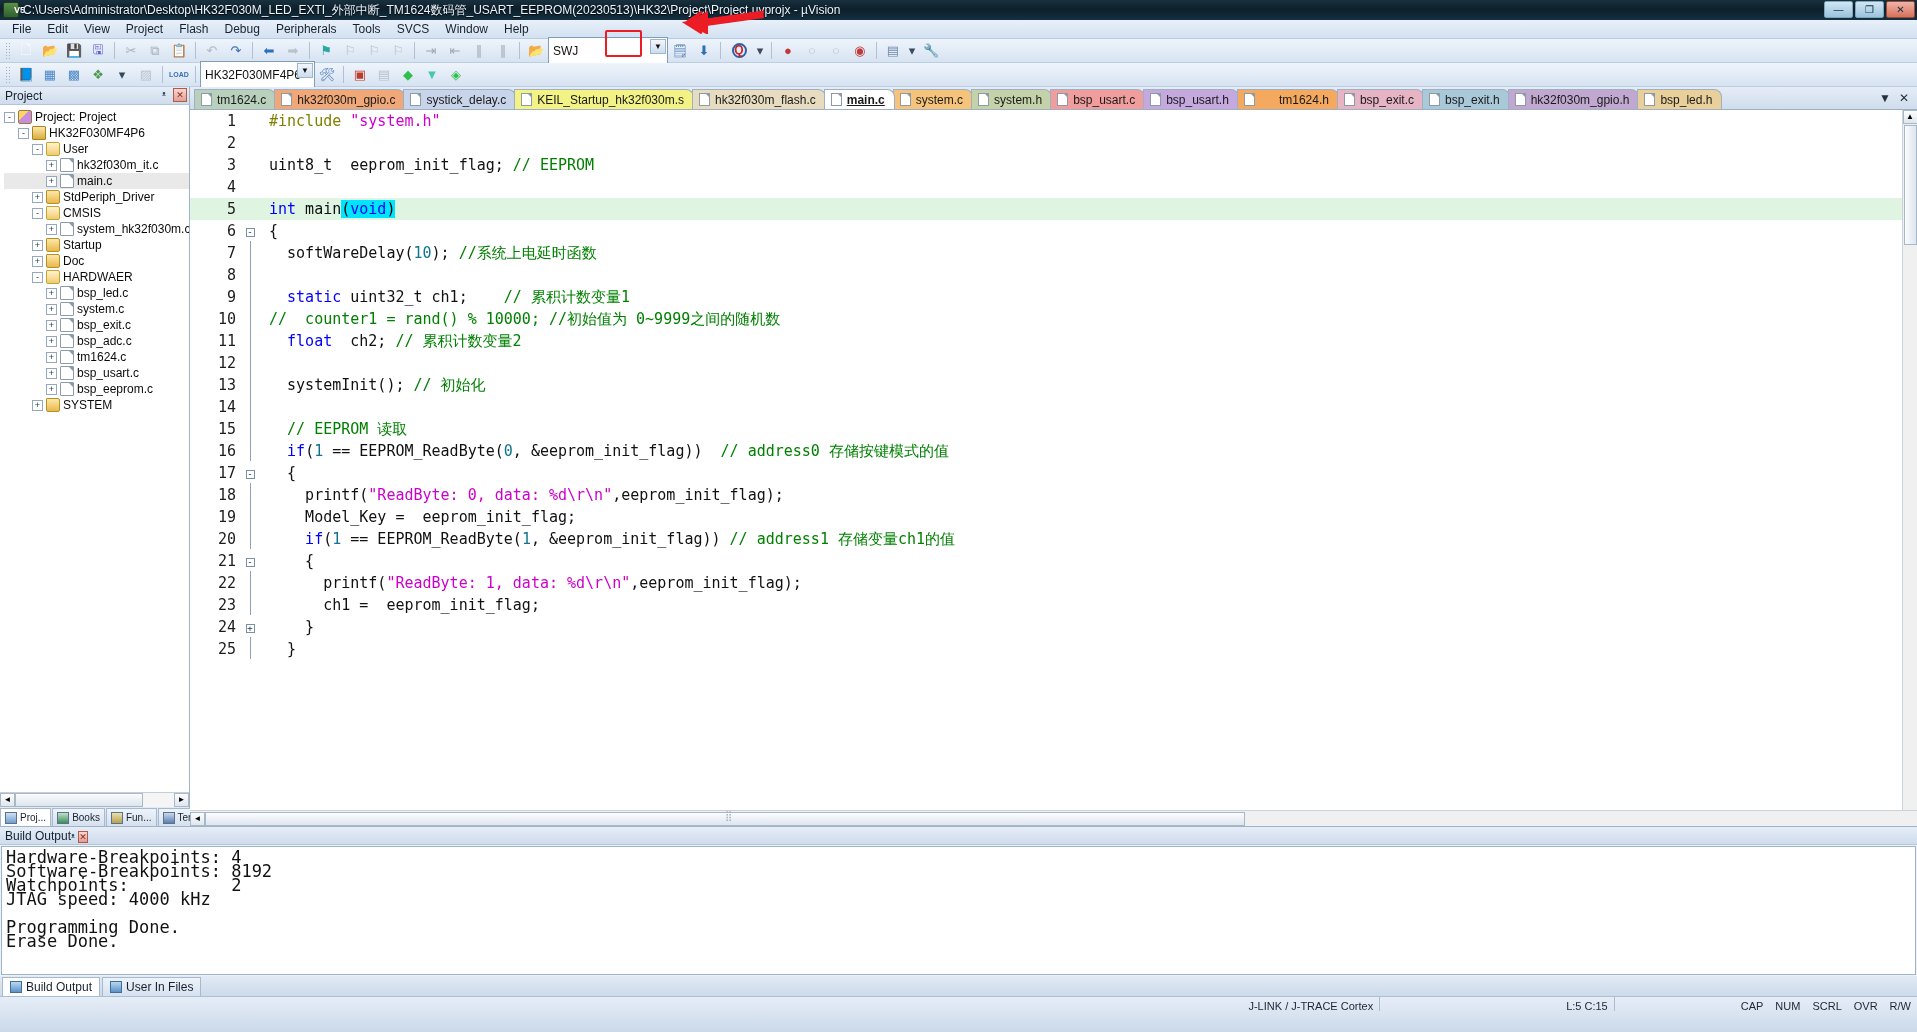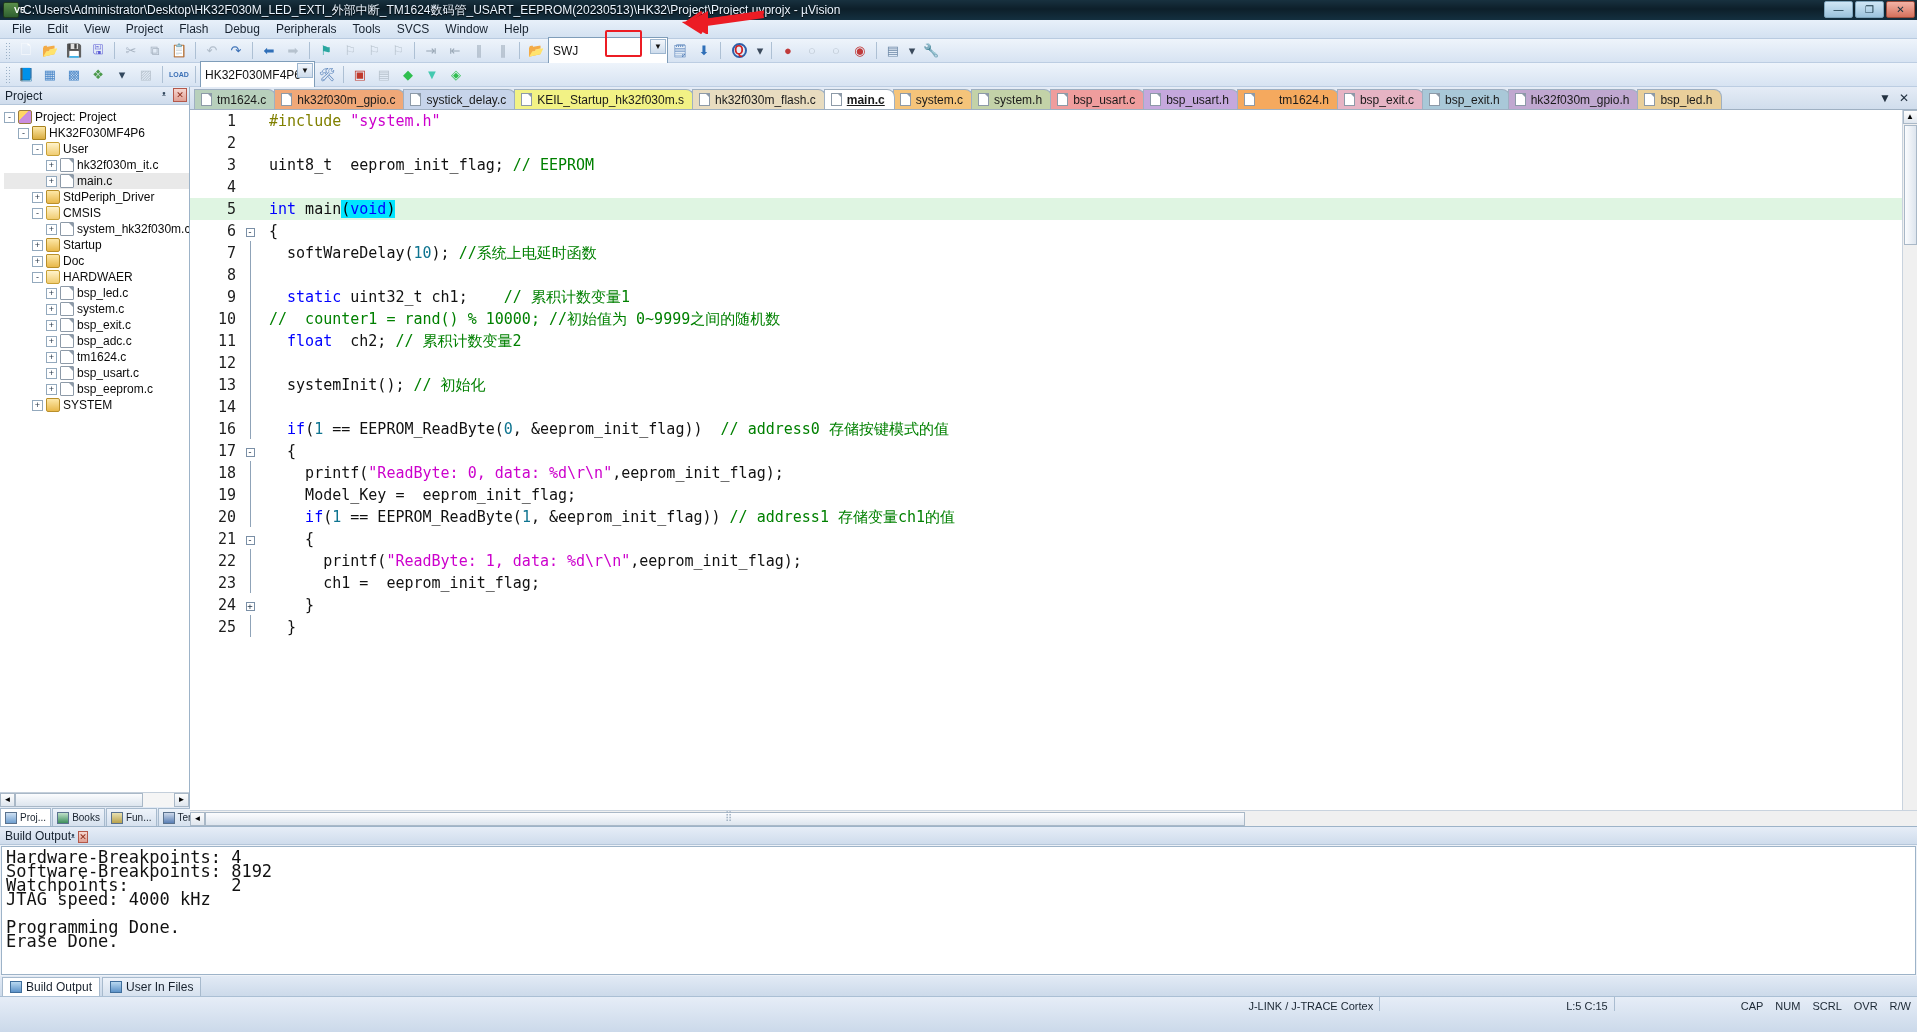--- a/index.html
+++ b/index.html
@@ -517,20 +517,21 @@
             <div class="cline hl"><span class="lnum">5</span><span class="fold"></span><span class="gsep"></span><span class="ctext"><span class="kw">int</span><span class="plain"> main</span><span class="selcyan">(</span><span class="kw selcyan">void</span><span class="selcyan">)</span></span></div>
             <div class="cline"><span class="lnum">6</span><span class="fold"><span class="bx">-</span></span><span class="gsep"></span><span class="ctext"><span class="plain">{</span></span></div>
             <div class="cline"><span class="lnum">7</span><span class="fold"><span style="display:inline-block;width:1px;height:22px;background:#8fa3b8;"></span></span><span class="gsep"></span><span class="ctext"><span class="plain">  softWareDelay(</span><span class="num">10</span><span class="plain">); </span><span class="cmt">//系统上电延时函数</span></span></div>
             <div class="cline"><span class="lnum">8</span><span class="fold"><span style="display:inline-block;width:1px;height:22px;background:#8fa3b8;"></span></span><span class="gsep"></span><span class="ctext"></span></div>
             <div class="cline"><span class="lnum">9</span><span class="fold"><span style="display:inline-block;width:1px;height:22px;background:#8fa3b8;"></span></span><span class="gsep"></span><span class="ctext"><span class="kw">  static</span><span class="plain"> uint32_t ch1;    </span><span class="cmt">// 累积计数变量1</span></span></div>
             <div class="cline"><span class="lnum">10</span><span class="fold"><span style="display:inline-block;width:1px;height:22px;background:#8fa3b8;"></span></span><span class="gsep"></span><span class="ctext"><span class="cmt">//  counter1 = rand() % 10000; //初始值为 0~9999之间的随机数</span></span></div>
             <div class="cline"><span class="lnum">11</span><span class="fold"><span style="display:inline-block;width:1px;height:22px;background:#8fa3b8;"></span></span><span class="gsep"></span><span class="ctext"><span class="kw">  float</span><span class="plain">  ch2; </span><span class="cmt">// 累积计数变量2</span></span></div>
             <div class="cline"><span class="lnum">12</span><span class="fold"><span style="display:inline-block;width:1px;height:22px;background:#8fa3b8;"></span></span><span class="gsep"></span><span class="ctext"></span></div>
             <div class="cline"><span class="lnum">13</span><span class="fold"><span style="display:inline-block;width:1px;height:22px;background:#8fa3b8;"></span></span><span class="gsep"></span><span class="ctext"><span class="plain">  systemInit(); </span><span class="cmt">// 初始化</span></span></div>
             <div class="cline"><span class="lnum">14</span><span class="fold"><span style="display:inline-block;width:1px;height:22px;background:#8fa3b8;"></span></span><span class="gsep"></span><span class="ctext"></span></div>
+            <div class="cline"><span class="lnum">15</span><span class="fold"><span style="display:inline-block;width:1px;height:22px;background:#8fa3b8;"></span></span><span class="gsep"></span><span class="ctext"><span class="cmt">  // EEPROM 读取</span></span></div>
             <div class="cline"><span class="lnum">16</span><span class="fold"><span style="display:inline-block;width:1px;height:22px;background:#8fa3b8;"></span></span><span class="gsep"></span><span class="ctext"><span class="kw">  if</span><span class="plain">(</span><span class="num">1</span><span class="plain"> == EEPROM_ReadByte(</span><span class="num">0</span><span class="plain">, &amp;eeprom_init_flag))  </span><span class="cmt">// address0 存储按键模式的值</span></span></div>
             <div class="cline"><span class="lnum">17</span><span class="fold"><span class="bx">-</span></span><span class="gsep"></span><span class="ctext"><span class="plain">  {</span></span></div>
             <div class="cline"><span class="lnum">18</span><span class="fold"><span style="display:inline-block;width:1px;height:22px;background:#8fa3b8;"></span></span><span class="gsep"></span><span class="ctext"><span class="plain">    printf(</span><span class="str">"ReadByte: 0, data: %d\r\n"</span><span class="plain">,eeprom_init_flag);</span></span></div>
             <div class="cline"><span class="lnum">19</span><span class="fold"><span style="display:inline-block;width:1px;height:22px;background:#8fa3b8;"></span></span><span class="gsep"></span><span class="ctext"><span class="plain">    Model_Key =  eeprom_init_flag;</span></span></div>
             <div class="cline"><span class="lnum">20</span><span class="fold"><span style="display:inline-block;width:1px;height:22px;background:#8fa3b8;"></span></span><span class="gsep"></span><span class="ctext"><span class="kw">    if</span><span class="plain">(</span><span class="num">1</span><span class="plain"> == EEPROM_ReadByte(</span><span class="num">1</span><span class="plain">, &amp;eeprom_init_flag)) </span><span class="cmt">// address1 存储变量ch1的值</span></span></div>
             <div class="cline"><span class="lnum">21</span><span class="fold"><span class="bx">-</span></span><span class="gsep"></span><span class="ctext"><span class="plain">    {</span></span></div>
             <div class="cline"><span class="lnum">22</span><span class="fold"><span style="display:inline-block;width:1px;height:22px;background:#8fa3b8;"></span></span><span class="gsep"></span><span class="ctext"><span class="plain">      printf(</span><span class="str">"ReadByte: 1, data: %d\r\n"</span><span class="plain">,eeprom_init_flag);</span></span></div>
             <div class="cline"><span class="lnum">23</span><span class="fold"><span style="display:inline-block;width:1px;height:22px;background:#8fa3b8;"></span></span><span class="gsep"></span><span class="ctext"><span class="plain">      ch1 =  eeprom_init_flag;</span></span></div>
             <div class="cline"><span class="lnum">24</span><span class="fold"><span class="bx">+</span></span><span class="gsep"></span><span class="ctext"><span class="plain">    }</span></span></div>
             <div class="cline"><span class="lnum">25</span><span class="fold"><span style="display:inline-block;width:1px;height:22px;background:#8fa3b8;"></span></span><span class="gsep"></span><span class="ctext"><span class="plain">  }</span></span></div>

